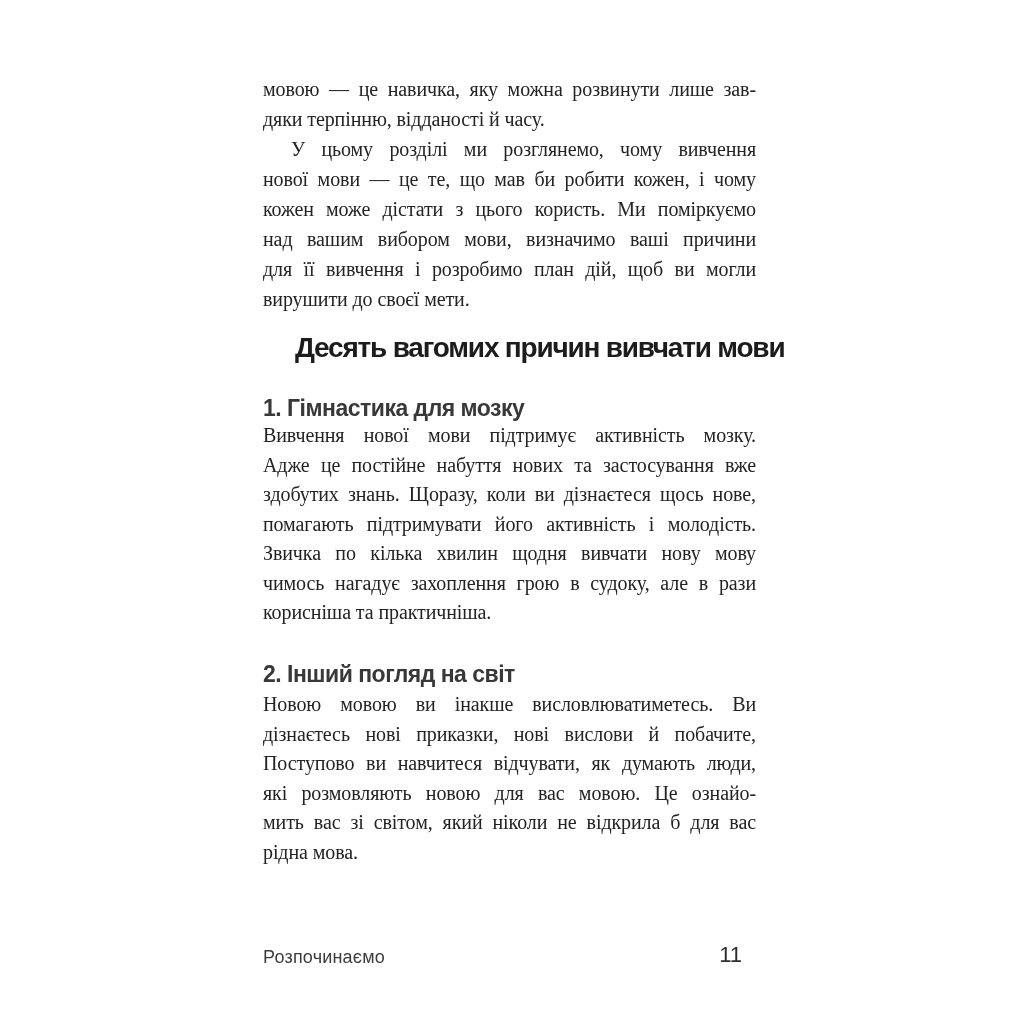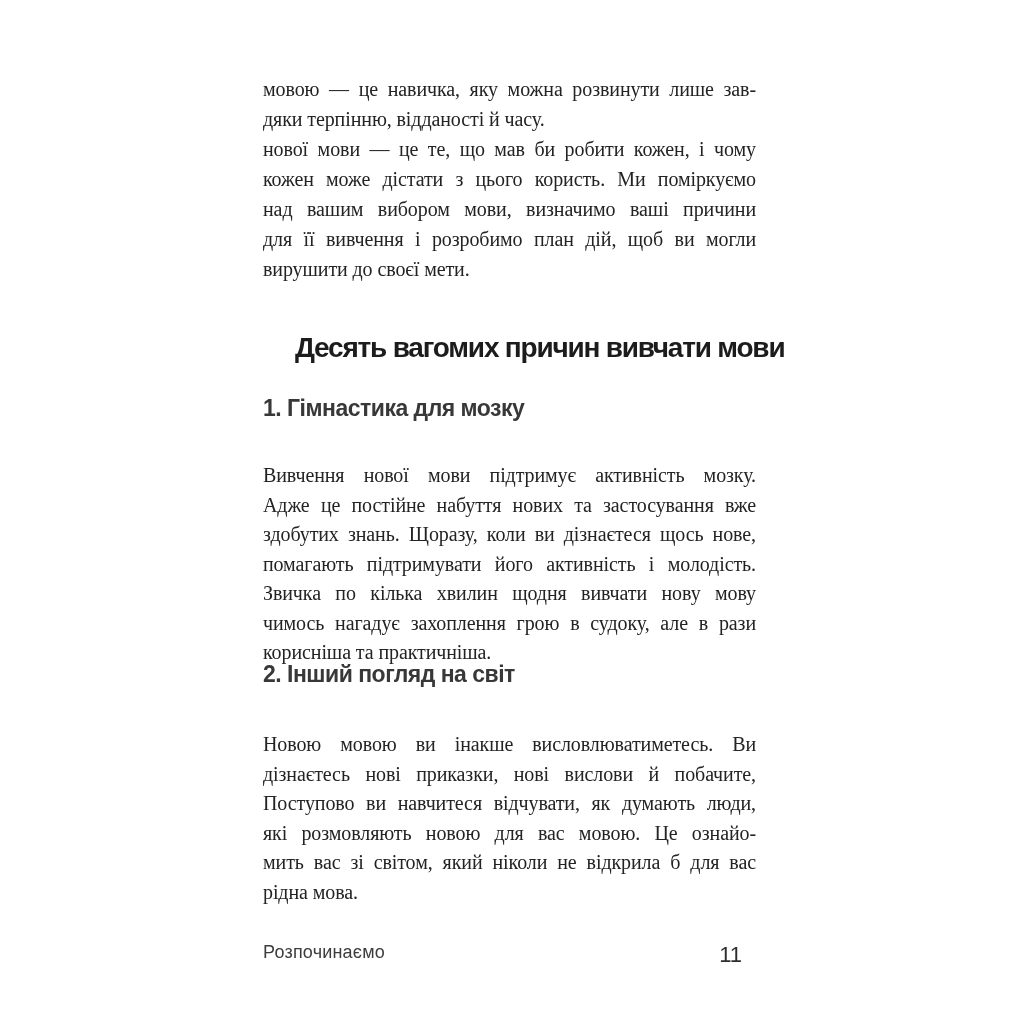--- a/index.html
+++ b/index.html
@@ -23,21 +23,21 @@
     position: absolute;
     left: 263px;
     width: 493px;
   }
   .body-text {
     font-size: 20px;
     color: var(--text);
     letter-spacing: -0.1px;
   }
   .lh-intro { line-height: 30px; }
-  .lh-body  { line-height: 29.5px; margin-top: 40px; }
+  .lh-body  { line-height: 29.5px; }
   .jline {
     text-align: justify;
     text-align-last: justify;
   }
   .lastline {
     text-align: justify;
     text-align-last: left;
   }
   .indent { text-indent: 28px; }
   .chapter-heading {
@@ -62,21 +62,21 @@
   }
   .intro-block { top: 74px; }
   .sec1-heading { top: 394px; }
   .sec1-body { top: 421px; }
   .sec2-heading { top: 660px; }
   .sec2-body { top: 690px; }
   .footer-row {
     top: 942px;
     display: flex;
     justify-content: space-between;
-    align-items: flex-start;
+    align-items: flex-end;
     font-family: "Liberation Sans", sans-serif;
     color: var(--footer);
   }
   .running-title {
     font-size: 18px;
     letter-spacing: 0.2px;
   }
   .page-number {
     font-size: 22px;
     color: #2e2e2e;
@@ -87,20 +87,21 @@
 <body>
 
 <div class="page">
 
   <div class="col body-text lh-intro intro-block">
     <div>
       <div class="jline">мовою — це навичка, яку можна розвинути лише зав-</div>
       <div class="lastline">дяки терпінню, відданості й часу.</div>
     </div>
     <div>
+      <div class="jline indent">У цьому розділі ми розглянемо, чому вивчення</div>
       <div class="jline">нової мови — це те, що мав би робити кожен, і чому</div>
       <div class="jline">кожен може дістати з цього користь. Ми поміркуємо</div>
       <div class="jline">над вашим вибором мови, визначимо ваші причини</div>
       <div class="jline">для її вивчення і розробимо план дій, щоб ви могли</div>
       <div class="lastline">вирушити до своєї мети.</div>
     </div>
   </div>
 
   <h1 class="col chapter-heading">Десять вагомих причин вивчати мови</h1>
 

